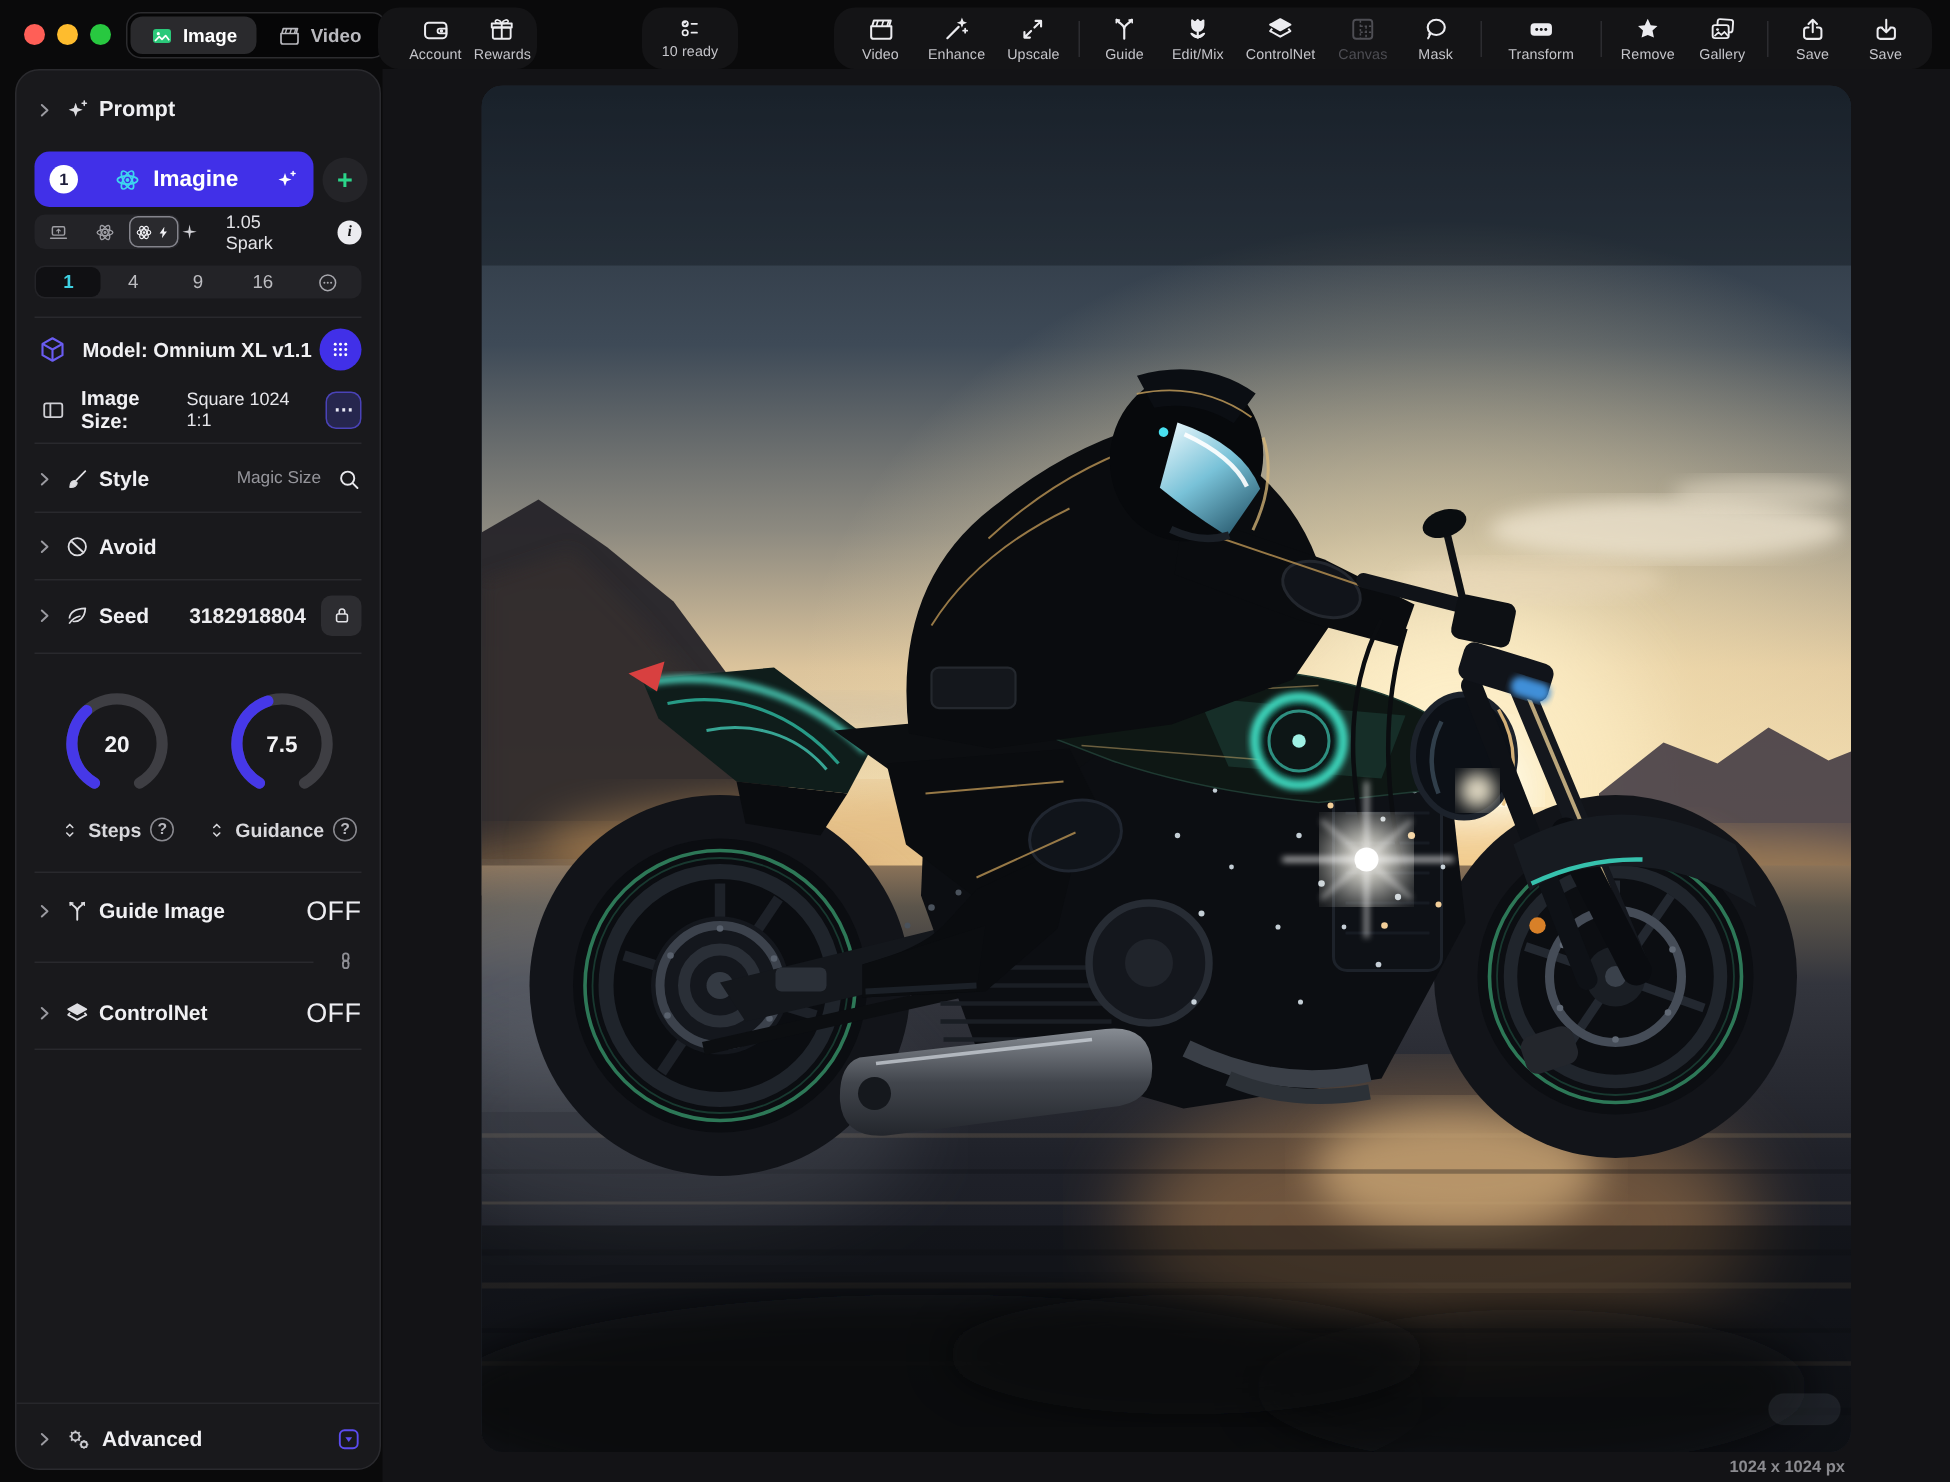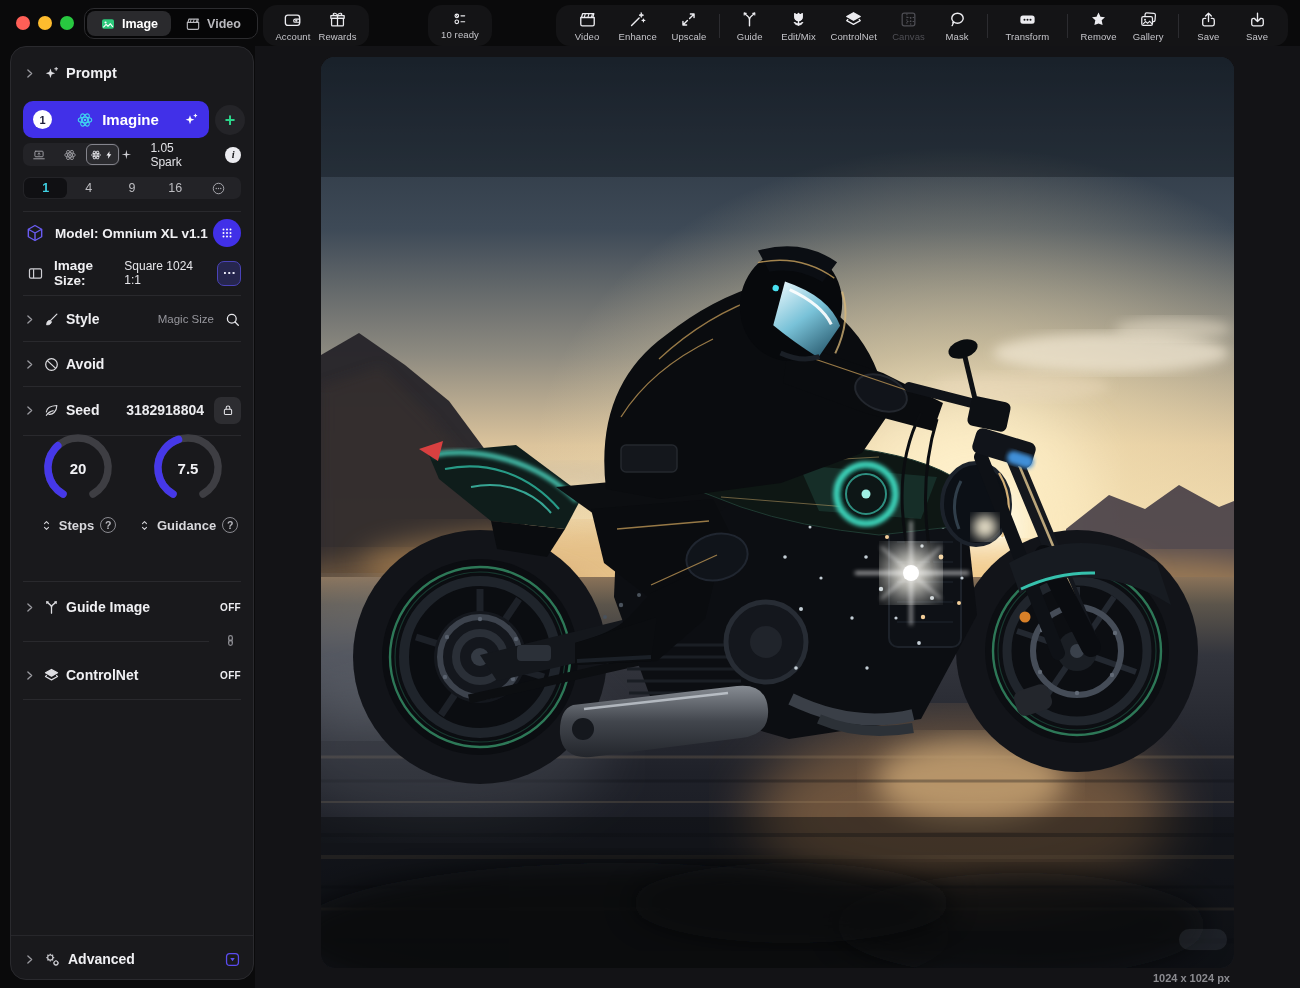--- a/index.html
+++ b/index.html
@@ -24,21 +24,21 @@
   .tabseg { flex:1; height:25px; border-radius:8px; display:flex; align-items:center; justify-content:center; gap:6px;
     font-size:12.5px; font-weight:700; color:#b9b9be; }
   .tabseg.active { background:#2a2a2d; color:#fff; }
   .tabseg .ic { width:16px; height:16px; }
   .tabseg.active .imgic { color:#2bc97a; }
 
   .pill {
     position:absolute; top:5px; height:41px; background:#141416; border-radius:14px;
     display:flex; align-items:center;
   }
-  #acct-pill { left:263px; width:106px; justify-content:center; }
+  #acct-pill { left:252px; width:106px; justify-content:flex-end; }
   #queue-pill { left:428px; width:64px; justify-content:center; }
   #tools-pill { left:556px; width:732px; padding:0 10px; justify-content:space-between; }
 
   .titem { display:flex; flex-direction:column; align-items:center; justify-content:center; gap:2px; min-width:42px; padding:0 4px; cursor:default; }
   .titem .ic { width:19px; height:19px; color:#ececf0; }
   .titem .tlabel { font-size:9.5px; color:#c5c5ca; letter-spacing:.1px; white-space:nowrap; }
   .titem.disabled .ic, .titem.disabled .tlabel { color:#4e4e54; }
   .tdiv { width:1px; height:24px; background:#2c2c30; margin:0 2px; }
 
   .ic { display:block; }
@@ -110,35 +110,35 @@
   #style-row { top:252px; }
   #style-value { margin-left:auto; font-size:11.5px; color:#96969c; margin-right:10px; }
   #style-row .searchic { width:17px; height:17px; color:#e8e8ec; }
   #avoid-row { top:297px; }
   #seed-row { top:342px; height:42px; }
   #seed-value { margin-left:auto; font-size:14px; font-weight:600; color:#ececef; margin-right:10px; }
   #seed-lock-btn { width:27px; height:27px; border-radius:7px; background:#2d2d31; color:#e4e4e8;
     display:flex; align-items:center; justify-content:center; cursor:pointer; }
   #seed-lock-btn .ic { width:14px; height:14px; }
 
-  #dials { position:absolute; left:0; top:384px; width:100%; height:136px; }
+  #dials { position:absolute; left:0; top:412px; width:100%; height:136px; }
   .dial { position:absolute; top:0; width:110px; display:flex; flex-direction:column; align-items:center; }
   #dial-steps { left:12px; } #dial-guidance { left:122px; }
   .gauge { position:relative; width:74px; height:74px; }
   .gauge svg { width:74px; height:74px; }
   .gval { position:absolute; inset:0; display:flex; align-items:center; justify-content:center;
     font-size:15px; font-weight:700; color:#f2f2f5; }
   .dlabelrow { display:flex; align-items:center; gap:6px; margin-top:12px; }
   .dlabelrow .stepic { width:13px; height:13px; color:#d4d4d8; }
   .dlabel { font-size:13px; color:#d8d8dc; font-weight:600; }
   .qbadge { width:16px; height:16px; border-radius:50%; border:1.4px solid #8a8a90; color:#b8b8be;
     font-size:10.5px; font-weight:700; display:flex; align-items:center; justify-content:center; }
 
   #guide-row { top:540px; } 
-  .offlabel { margin-left:auto; font-size:10px; font-weight:700; color:#ececf0; letter-spacing:.3px; }
+  .offlabel { margin-left:auto; font-size:18px; font-weight:400; color:#ececf0; letter-spacing:.3px; }
   #link-div { top:594px; right:44px; }
   #link-ic { position:absolute; top:585px; right:14px; width:17px; height:17px; color:#8e8e94; }
   #cnet-row { top:608px; }
   #divider-advanced { left:0; right:0; top:888px; background:#27272b; }
   #advanced-row { top:892px; }
   #adv-btn { margin-left:auto; width:17px; height:17px; color:#5b4cf0; cursor:pointer; }
 
   .d1 { top:164px; } .d2 { top:248px; } .d3 { top:294px; } .d4 { top:339px; }
   .d5 { top:388px; } .d6 { top:534px; } .d7 { top:652px; }
 </style>

